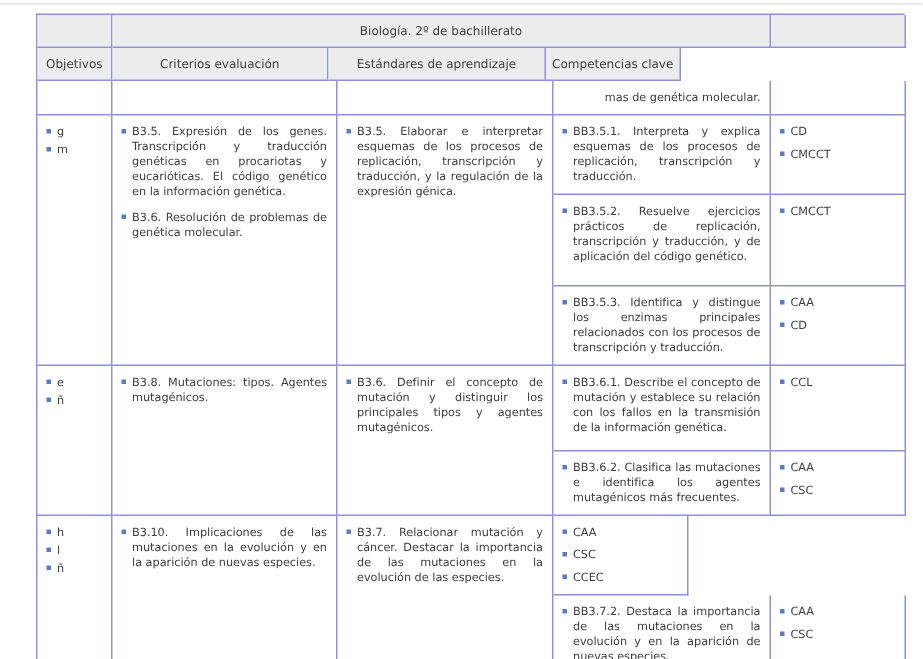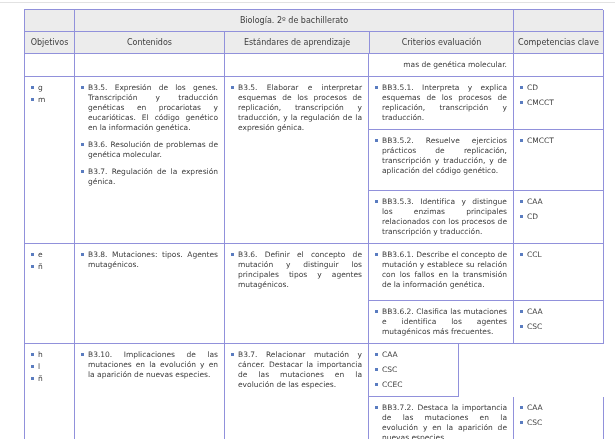--- a/index.html
+++ b/index.html
@@ -64,23 +64,22 @@
 <div class="table">
 
   <div class="row">
     <div class="cell c-obj hdr"></div>
     <div class="cell c-titlespan hdr">Biología. 2º de bachillerato</div>
     <div class="cell c-comp hdr"></div>
   </div>
 
   <div class="row">
     <div class="cell c-obj hdr">Objetivos</div>
-    <div class="cell c-cont hdr">Contenidos</div>
+    <div class="cell c-crit hdr">Criterios evaluación</div>
     <div class="cell c-est hdr">Estándares de aprendizaje</div>
-    <div class="cell c-crit hdr">Criterios evaluación</div>
     <div class="cell c-comp hdr">Competencias clave</div>
   </div>
 
   <div class="row mh20">
     <div class="cell c-obj mh20"></div>
     <div class="cell c-cont mh20"></div>
     <div class="cell c-crit mh20"></div>
     <div class="cell c-est mh20">
       <div class="cont-text">mas de genética molecular.</div>
     </div>
@@ -103,24 +102,20 @@
     <div class="cell c-cont">
       <ul>
         <li>
             <span class="bullet"></span>
             <span class="li-text">B3.5. Expresión de los genes. Transcripción y traducción genéticas en procariotas y eucarióticas. El código genético en la información genética.</span>
           </li>
         <li>
             <span class="bullet"></span>
             <span class="li-text">B3.6. Resolución de problemas de genética molecular.</span>
           </li>
-        <li>
-            <span class="bullet"></span>
-            <span class="li-text">B3.7. Regulación de la expresión génica.</span>
-          </li>
       </ul>
     </div>
     <div class="cell c-crit">
       <ul>
         <li>
             <span class="bullet"></span>
             <span class="li-text">B3.5. Elaborar e interpretar esquemas de los procesos de replicación, transcripción y traducción, y la regulación de la expresión génica.</span>
           </li>
       </ul>
     </div>

